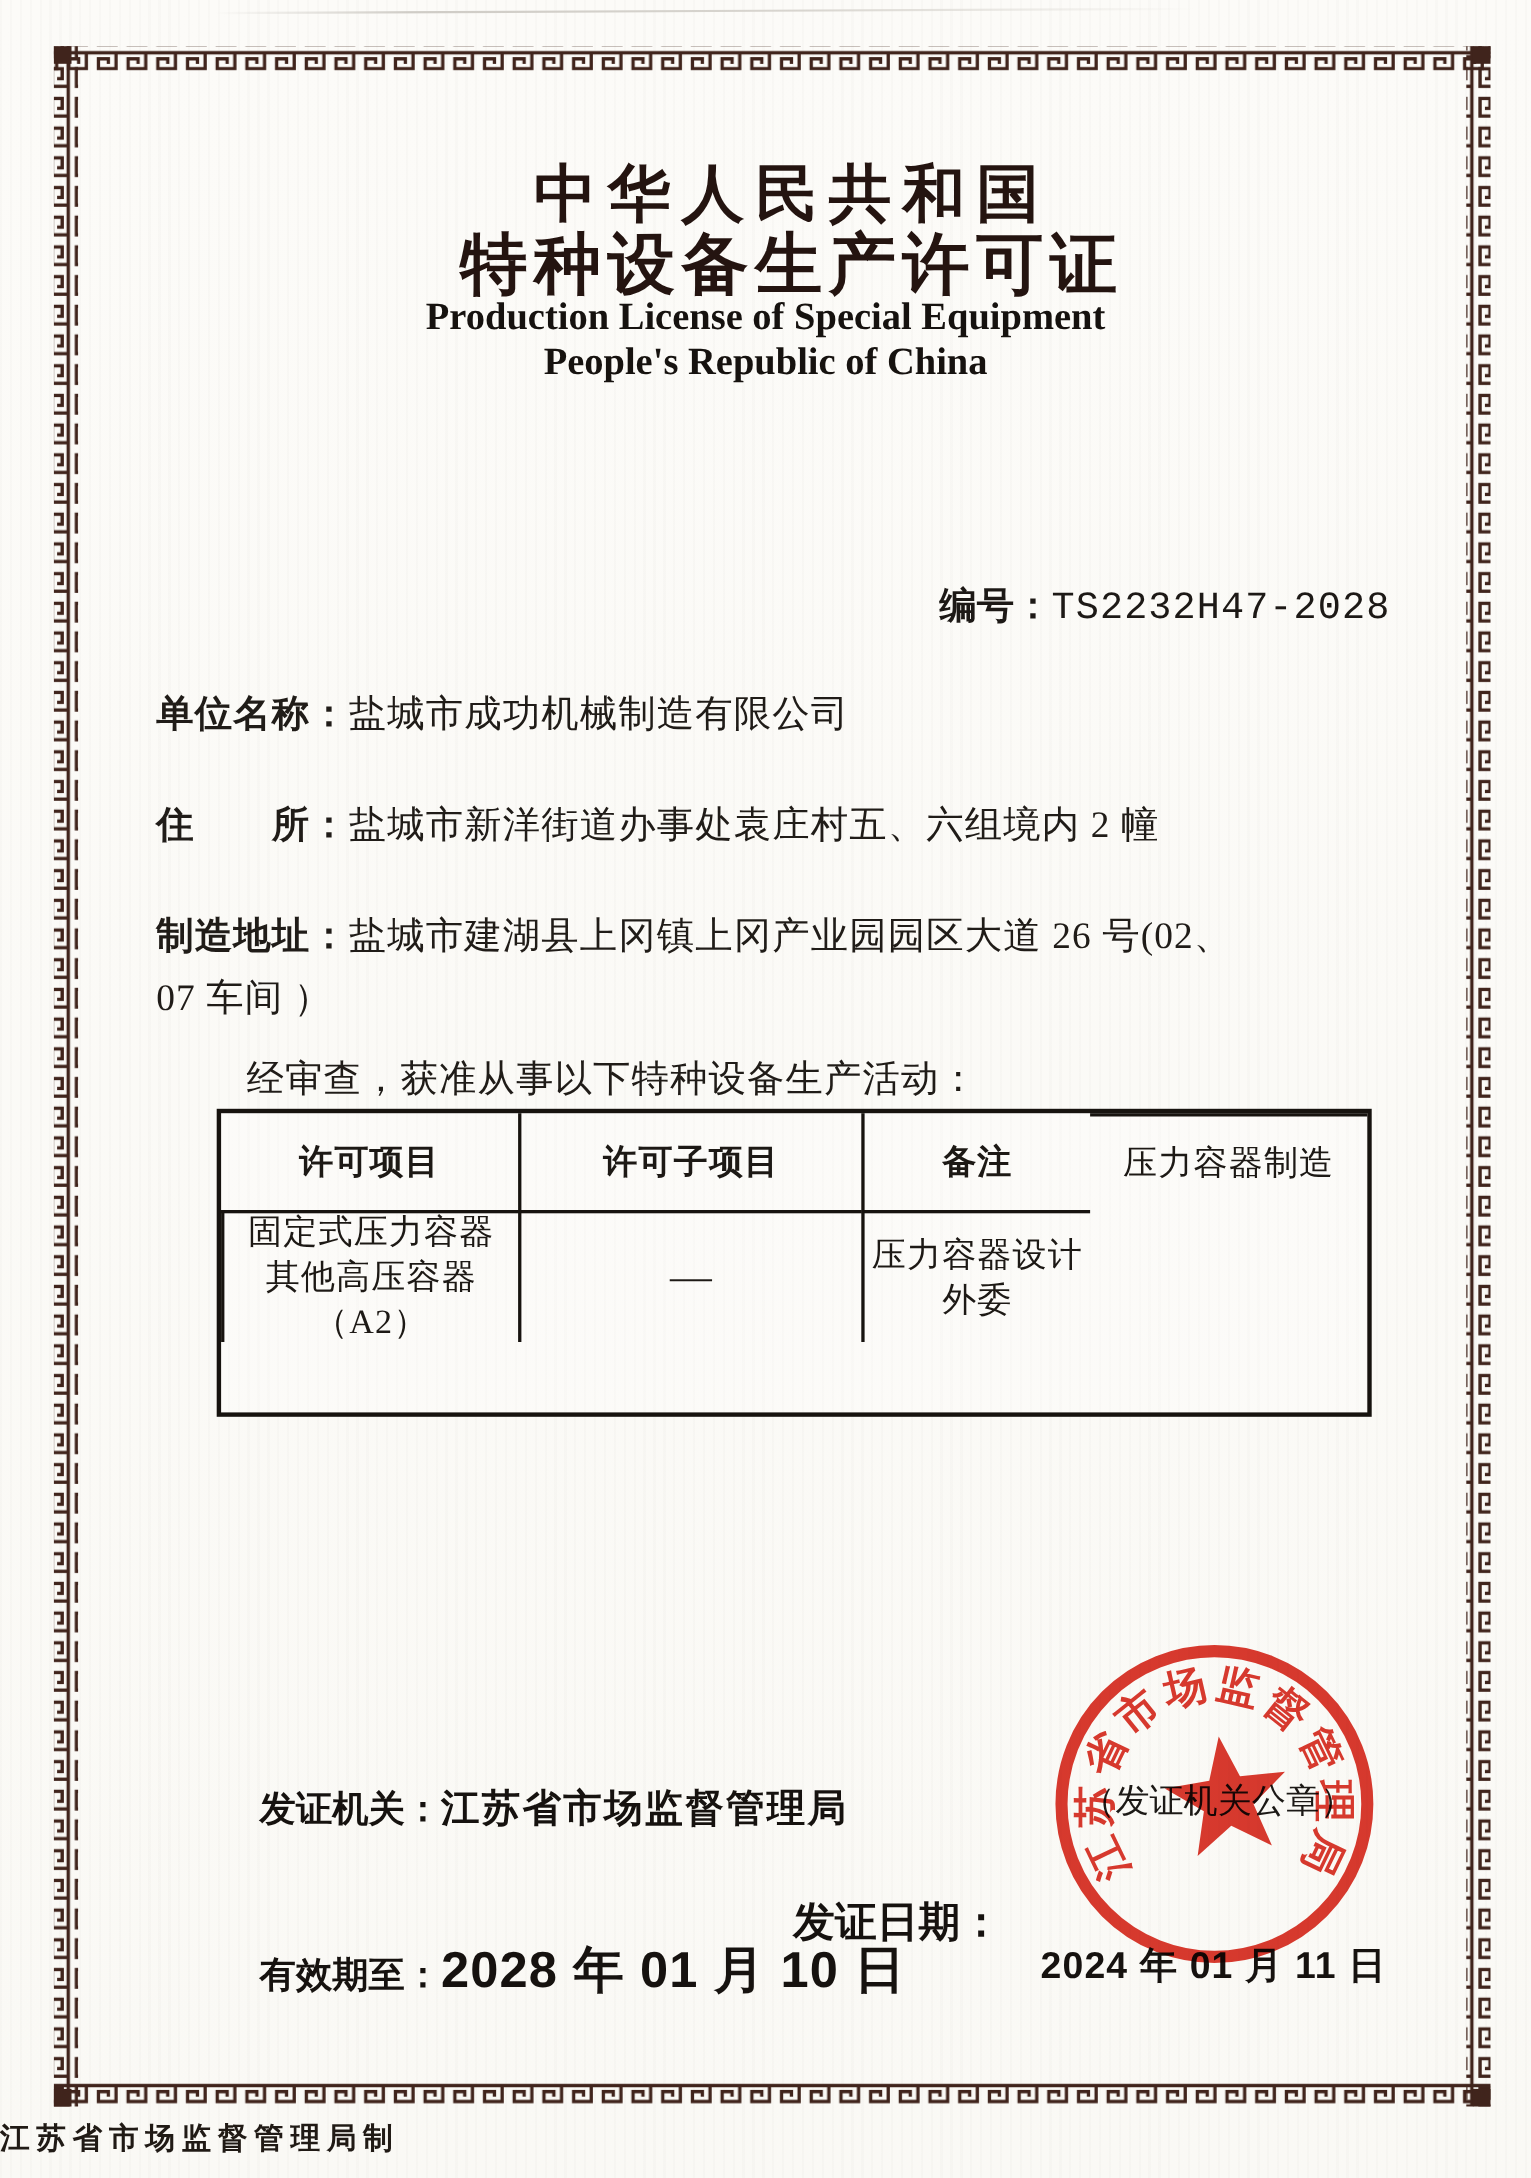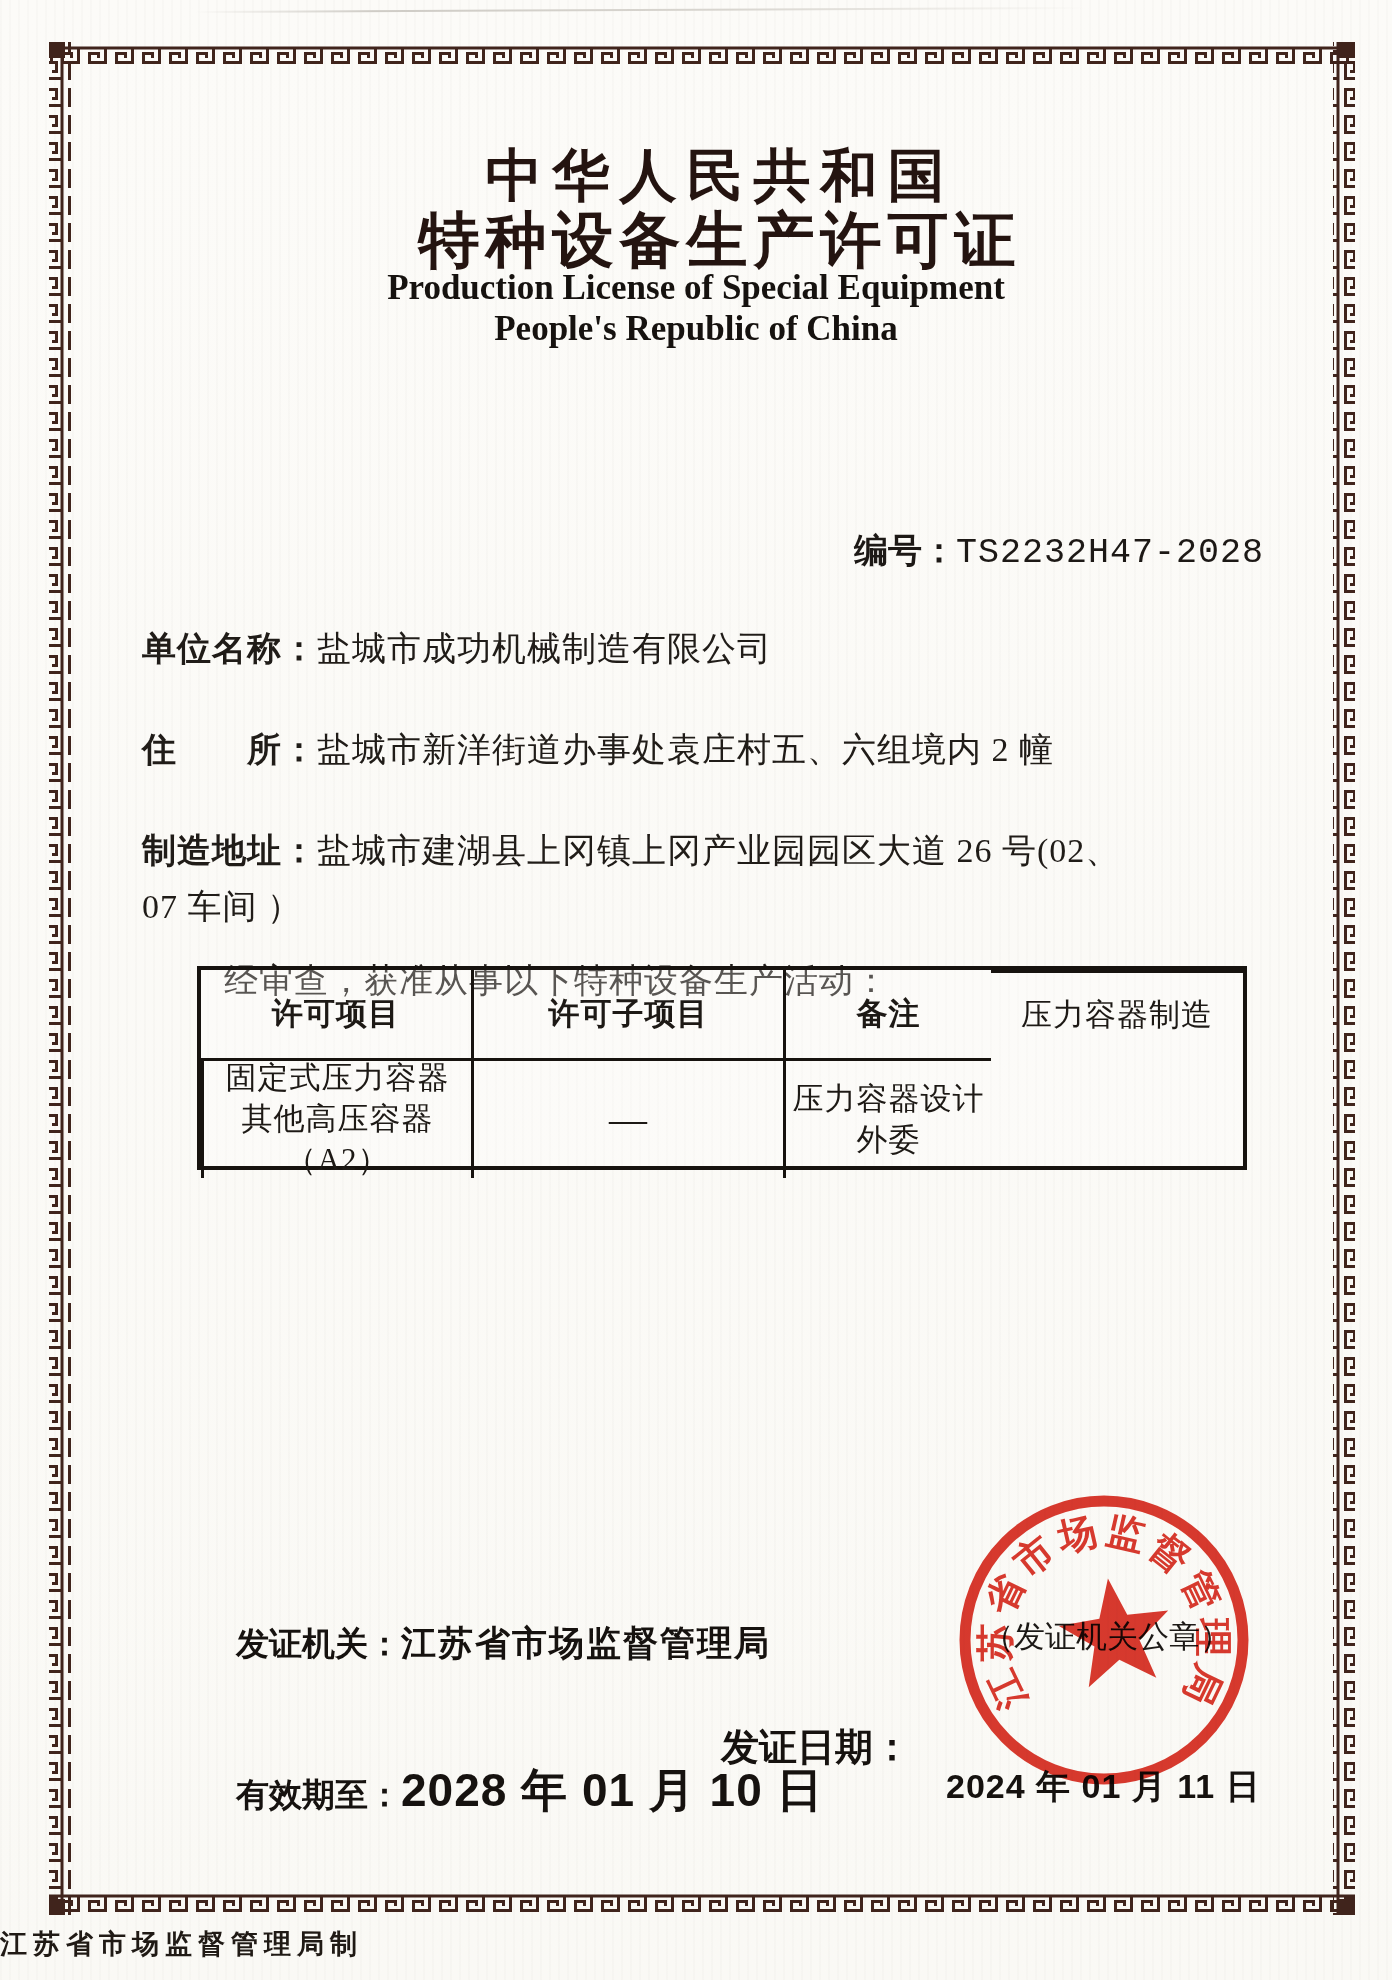--- a/index.html
+++ b/index.html
@@ -40,21 +40,21 @@
   .license-no .val{font-family:"Liberation Mono","DejaVu Sans Mono",monospace;font-size:35px;letter-spacing:1px;}
   .field{position:absolute;left:142px;font-size:34px;white-space:nowrap;color:#201c18;}
   .field .lab{font-weight:700;letter-spacing:1px;text-align:center;}
   .field .val{font-weight:400;letter-spacing:1px;}
   .f-name{top:626px;}
   .f-addr{top:727px;}
   .f-mfg{top:828px;}
   .f-cont{top:884px;}
   .intro{position:absolute;left:224px;top:958px;font-size:34px;font-weight:400;letter-spacing:1px;color:#201c18;}
   .tbl{
-    position:absolute;left:197px;top:966px;width:1050px;height:204px;
+    position:absolute;left:197px;top:1008px;width:1050px;height:280px;
     box-sizing:border-box;border:4px solid #17130f;
     display:grid;
     grid-template-columns:270px 312px 208px 252px;
     grid-template-rows:88px 120px;
     background:rgba(255,255,255,0.25);
   }
   .cell{
     display:flex;align-items:center;justify-content:center;
     box-sizing:border-box;text-align:center;
     font-size:31px;letter-spacing:1px;color:#1d1915;

